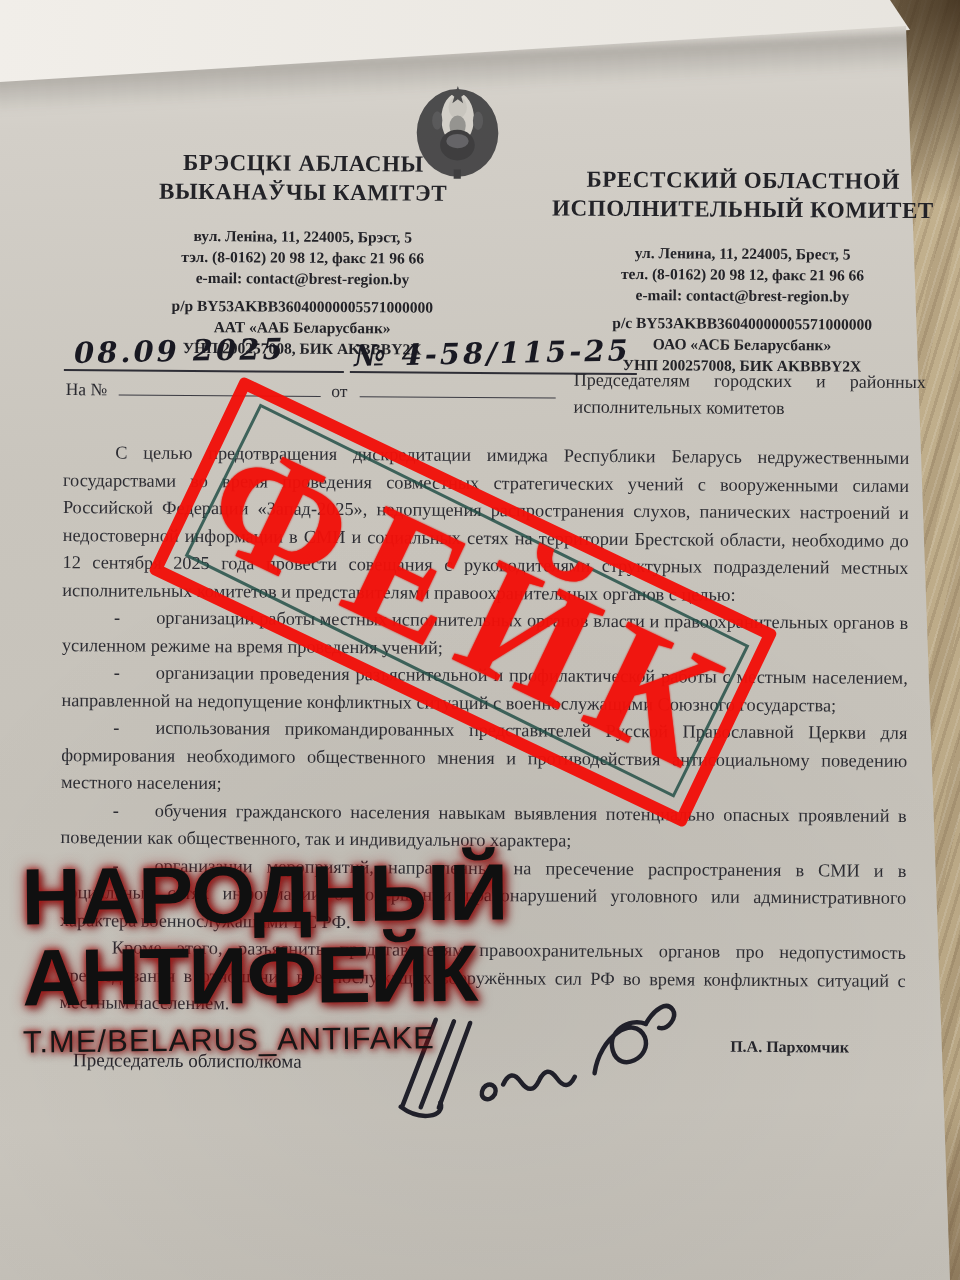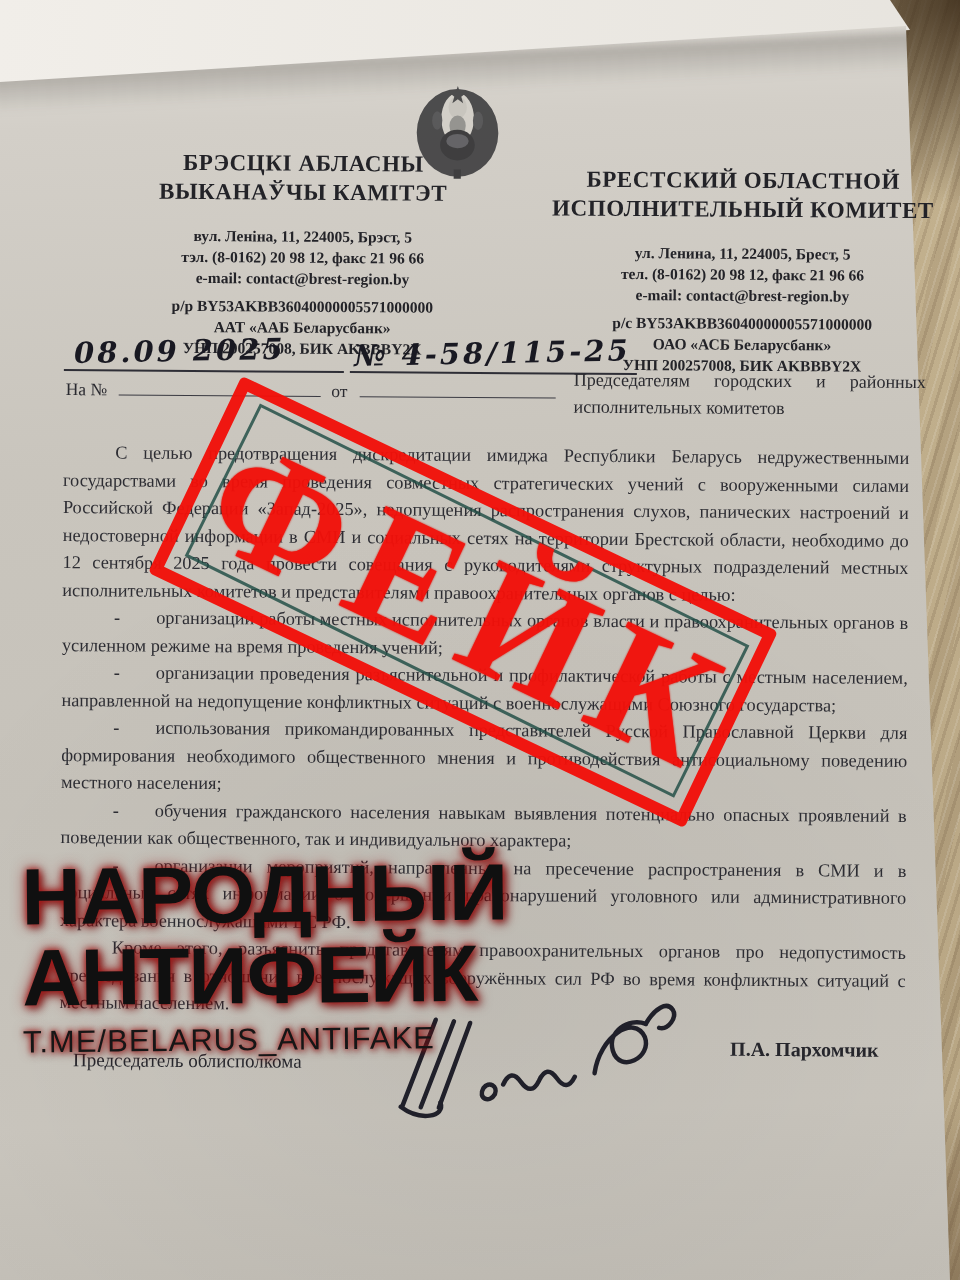--- a/index.html
+++ b/index.html
@@ -61,21 +61,21 @@
   .addressee .l1{text-align:justify;text-align-last:justify;}
 
   
   .body-text{position:absolute;left:62px;top:442px;width:846px;font-size:18.3px;line-height:27.5px;text-align:justify;color:#2d2d33;}
   .body-text p{margin:0;text-indent:52px;}
   .body-text .marker{display:inline;}
   .body-text .gap{display:inline-block;width:36px;}
 
   
   .sig-title{position:absolute;left:76px;top:1052px;font-size:19px;color:#28282e;}
-  .sig-name{position:absolute;left:733px;top:1036px;font-size:20px;font-weight:700;color:#26262c;}
+  .sig-name{position:absolute;left:733px;top:1036px;font-size:16px;font-weight:700;color:#26262c;}
   .sig-script{position:absolute;left:372px;top:998px;width:320px;height:118px;transform:rotate(-5deg);}
 
   
   .stamp{
     position:absolute;left:166px;top:493px;width:570px;height:194px;z-index:5;
     transform:rotate(25.5deg);border:12px solid #f2100a;border-radius:5px;
     display:flex;align-items:center;justify-content:center;opacity:.96;
   }
   .stamp::before{
     content:"";position:absolute;inset:12px;border:3px solid #1f4c44;

